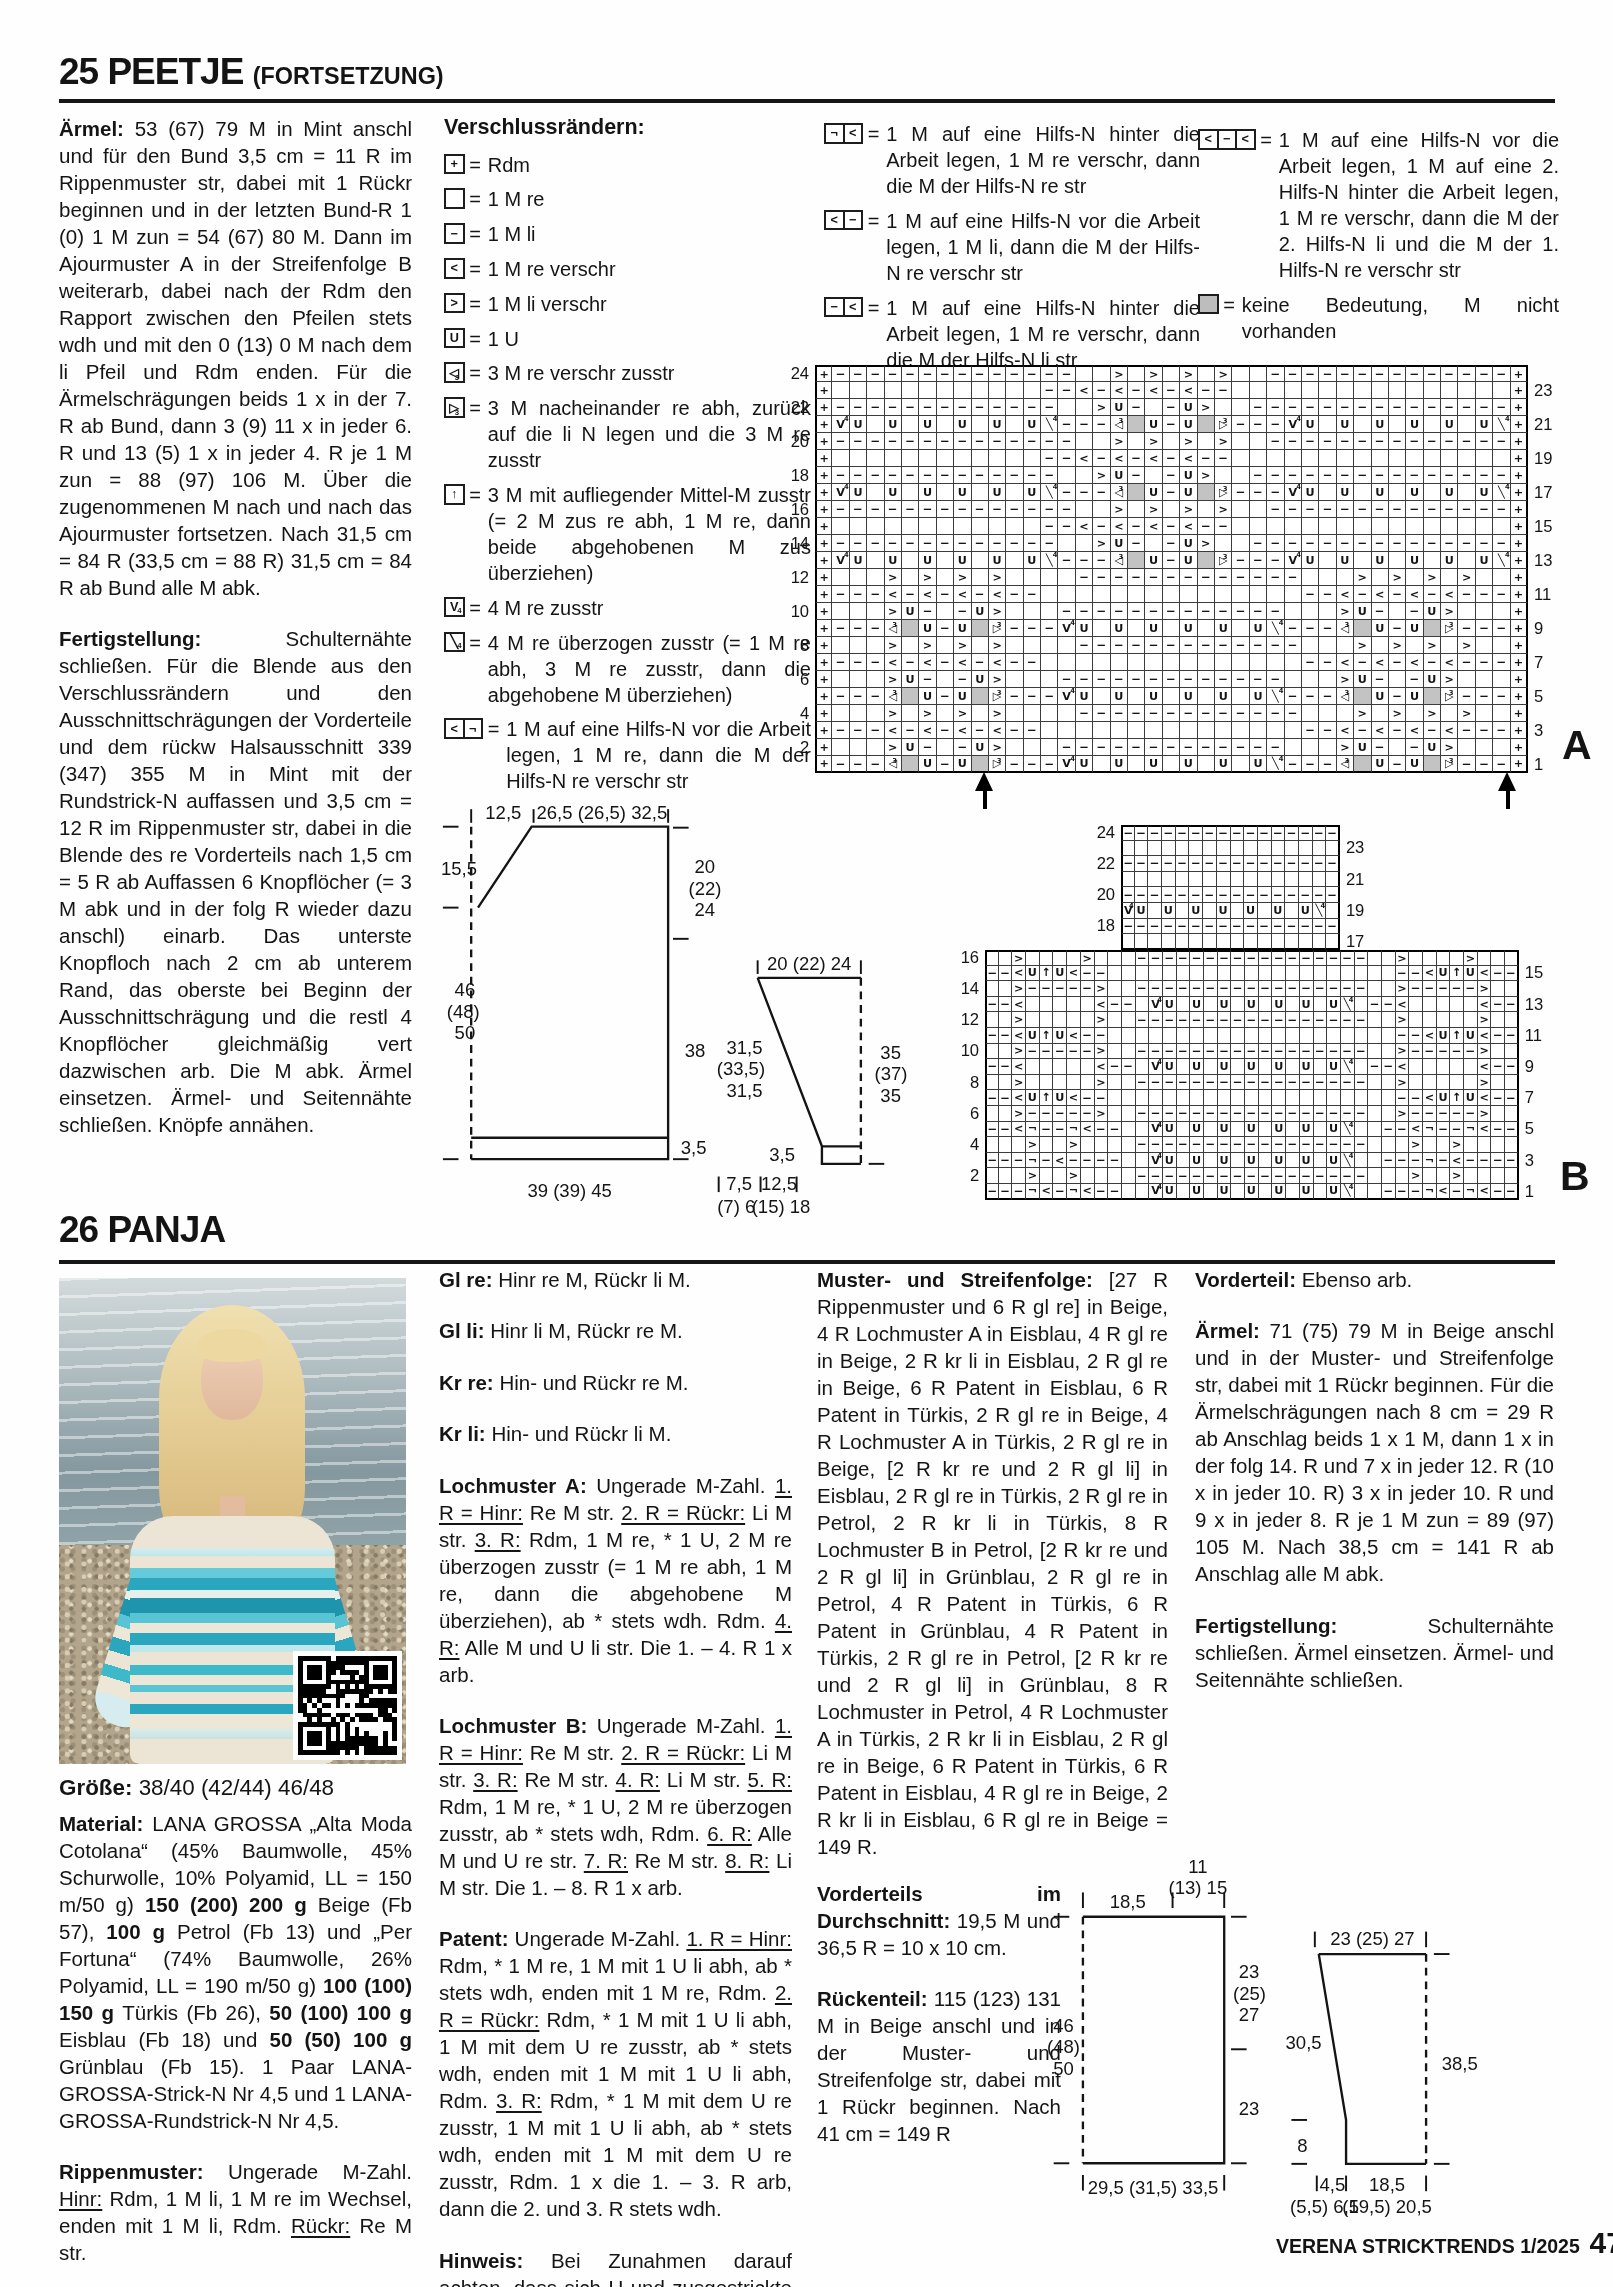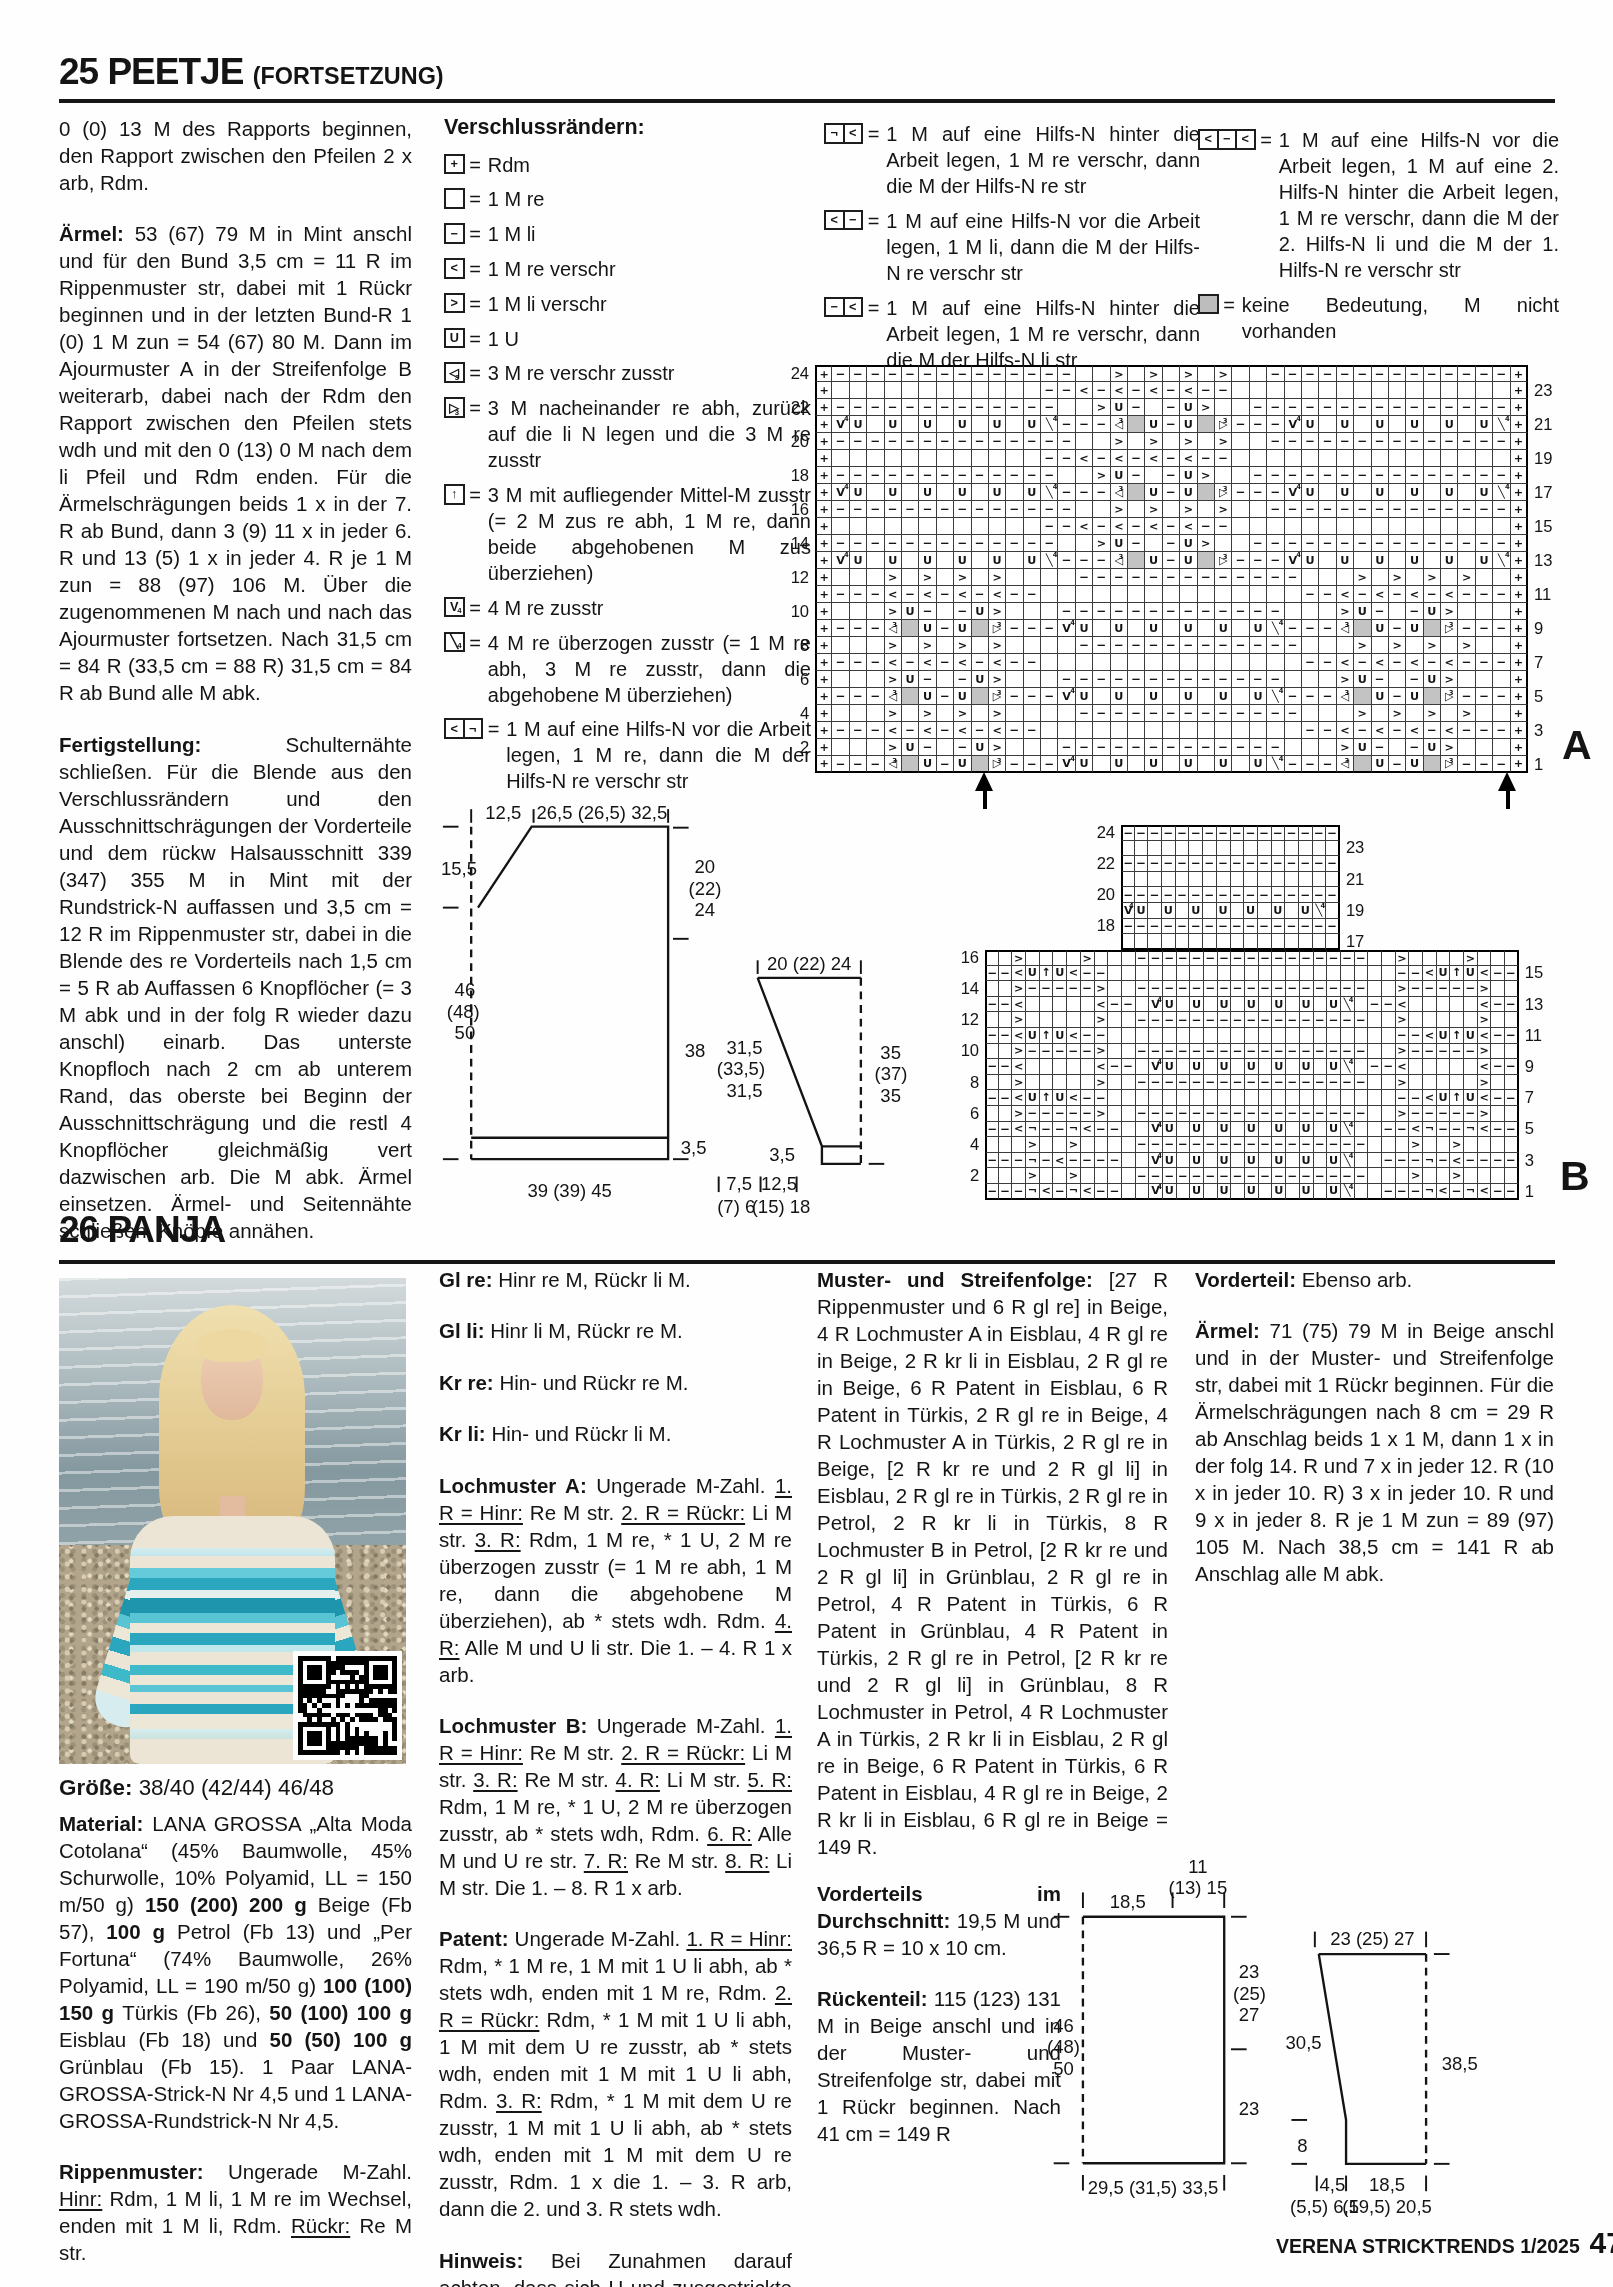--- a/index.html
+++ b/index.html
@@ -98,21 +98,20 @@
 </head>
 <body>
 
 <div class="abs h1" style="left:59px;top:51px">
   <span>25 PEETJE</span>
   <span class="suffix">(FORTSETZUNG)</span>
 </div>
 <div class="rule" style="left:59px;top:99px;width:1496px"></div>
 
 <div class="col" style="left:59px;top:115px;width:353px">
-    <p class="para">0 (0) 13 M des Rapports beginnen, den Rapport zwischen den Pfeilen 2 x arb, Rdm.</p>
     <p class="para"><b>Ärmel:</b> 53 (67) 79 M in Mint anschl und für den Bund 3,5 cm = 11 R im Rippenmuster str, dabei mit 1 Rückr beginnen und in der letzten Bund-R 1 (0) 1 M zun = 54 (67) 80 M. Dann im Ajourmuster A in der Streifenfolge B weiterarb, dabei nach der Rdm den Rapport zwischen den Pfeilen stets wdh und mit den 0 (13) 0 M nach dem li Pfeil und Rdm enden. Für die Ärmelschrägungen beids 1 x in der 7. R ab Bund, dann 3 (9) 11 x in jeder 6. R und 13 (5) 1 x in jeder 4. R je 1 M zun = 88 (97) 106 M. Über die zugenommenen M nach und nach das Ajourmuster fortsetzen. Nach 31,5 cm = 84 R (33,5 cm = 88 R) 31,5 cm = 84 R ab Bund alle M abk.</p>
     <p class="para"><b>Fertigstellung:</b> Schulternähte schließen. Für die Blende aus den Verschlussrändern und den Ausschnittschrägungen der Vorderteile und dem rückw Halsausschnitt 339 (347) 355 M in Mint mit der Rundstrick-N auffassen und 3,5 cm = 12 R im Rippenmuster str, dabei in die Blende des re Vorderteils nach 1,5 cm = 5 R ab Auffassen 6 Knopflöcher (= 3 M abk und in der folg R wieder dazu anschl) einarb. Das unterste Knopfloch nach 2 cm ab unterem Rand, das oberste bei Beginn der Ausschnittschrägung und die restl 4 Knopflöcher gleichmäßig vert dazwischen arb. Die M abk. Ärmel einsetzen. Ärmel- und Seitennähte schließen. Knöpfe annähen.</p>
   </div>
 
 <div class="col" style="left:444px;top:115px;width:367px">
   <p class="leg-title">Verschlussrändern:</p>
   <div>
       <div class="leg-item">
         <span class="glyphs">
           <span class="sym plus">+</span>
@@ -2812,20 +2811,21 @@
 <div class="col" style="left:817px;top:1266px;width:351px">
     <p class="para"><b>Muster- und Streifenfolge:</b> [27 R Rippenmuster und 6 R gl re] in Beige, 4 R Lochmuster A in Eisblau, 4 R gl re in Beige, 2 R kr li in Eisblau, 2 R gl re in Beige, 6 R Patent in Eisblau, 6 R Patent in Türkis, 2 R gl re in Beige, 4 R Lochmuster A in Türkis, 2 R gl re in Beige, [2 R kr re und 2 R gl li] in Eisblau, 2 R gl re in Türkis, 2 R gl re in Petrol, 2 R kr li in Türkis, 8 R Lochmuster B in Petrol, [2 R kr re und 2 R gl li] in Grünblau, 2 R gl re in Petrol, 4 R Patent in Türkis, 6 R Patent in Grünblau, 4 R Patent in Türkis, 2 R gl re in Petrol, [2 R kr re und 2 R gl li] in Grünblau, 8 R Lochmuster in Petrol, 4 R Lochmuster A in Türkis, 2 R kr li in Eisblau, 2 R gl re in Beige, 6 R Patent in Türkis, 6 R Patent in Eisblau, 4 R gl re in Beige, 2 R kr li in Eisblau, 6 R gl re in Beige = 149 R.</p>
   </div>
 <div class="col" style="left:817px;top:1880px;width:244px">
     <p class="para"><b>Vorderteils im Durchschnitt:</b> 19,5 M und 36,5 R = 10 x 10 cm.</p>
     <p class="para"><b>Rückenteil:</b> 115 (123) 131 M in Beige anschl und in der Muster- und Streifenfolge str, dabei mit 1 Rückr beginnen. Nach 41 cm = 149 R</p>
   </div>
 <div class="col" style="left:1195px;top:1266px;width:359px">
     <p class="para"><b>Vorderteil:</b> Ebenso arb.</p>
     <p class="para"><b>Ärmel:</b> 71 (75) 79 M in Beige anschl und in der Muster- und Streifenfolge str, dabei mit 1 Rückr beginnen. Für die Ärmelschrägungen nach 8 cm = 29 R ab Anschlag beids 1 x 1 M, dann 1 x in der folg 14. R und 7 x in jeder 12. R (10 x in jeder 10. R) 3 x in jeder 10. R und 9 x in jeder 8. R je 1 M zun = 89 (97) 105 M. Nach 38,5 cm = 141 R ab Anschlag alle M abk.</p>
+    <p class="para"><b>Fertigstellung:</b> Schulternähte schließen. Ärmel einsetzen. Ärmel- und Seitennähte schließen.</p>
   </div>
 
 <svg class="abs" style="left:1034px;top:1832px" width="244" height="380" viewBox="0 0 250 390">
   <line class="dsh" x1="50" y1="87" x2="50" y2="340"></line>
   <path class="sol" d="M50,87 L195,87 L195,340 L50,340"></path>
   <line class="tick" x1="50" y1="62" x2="50" y2="78"></line>
   <line class="tick" x1="142" y1="62" x2="142" y2="78"></line>
   <line class="tick" x1="195" y1="62" x2="195" y2="78"></line>
   <line class="tick" x1="20" y1="87" x2="36" y2="87"></line>
   <line class="tick" x1="20" y1="340" x2="36" y2="340"></line>

